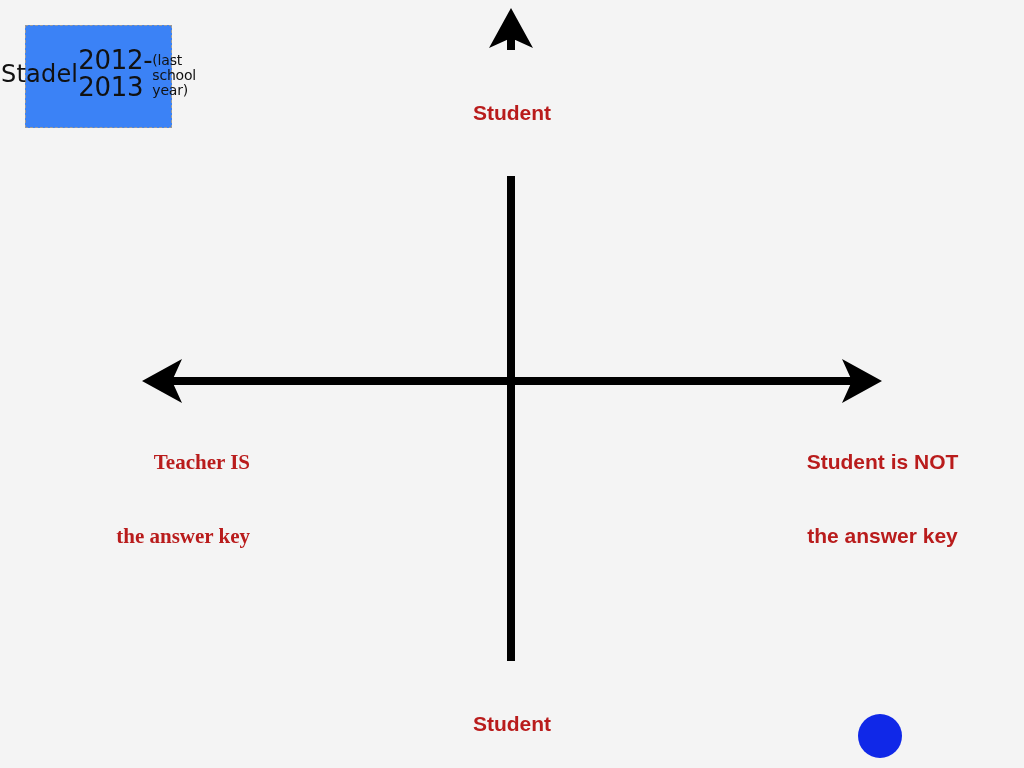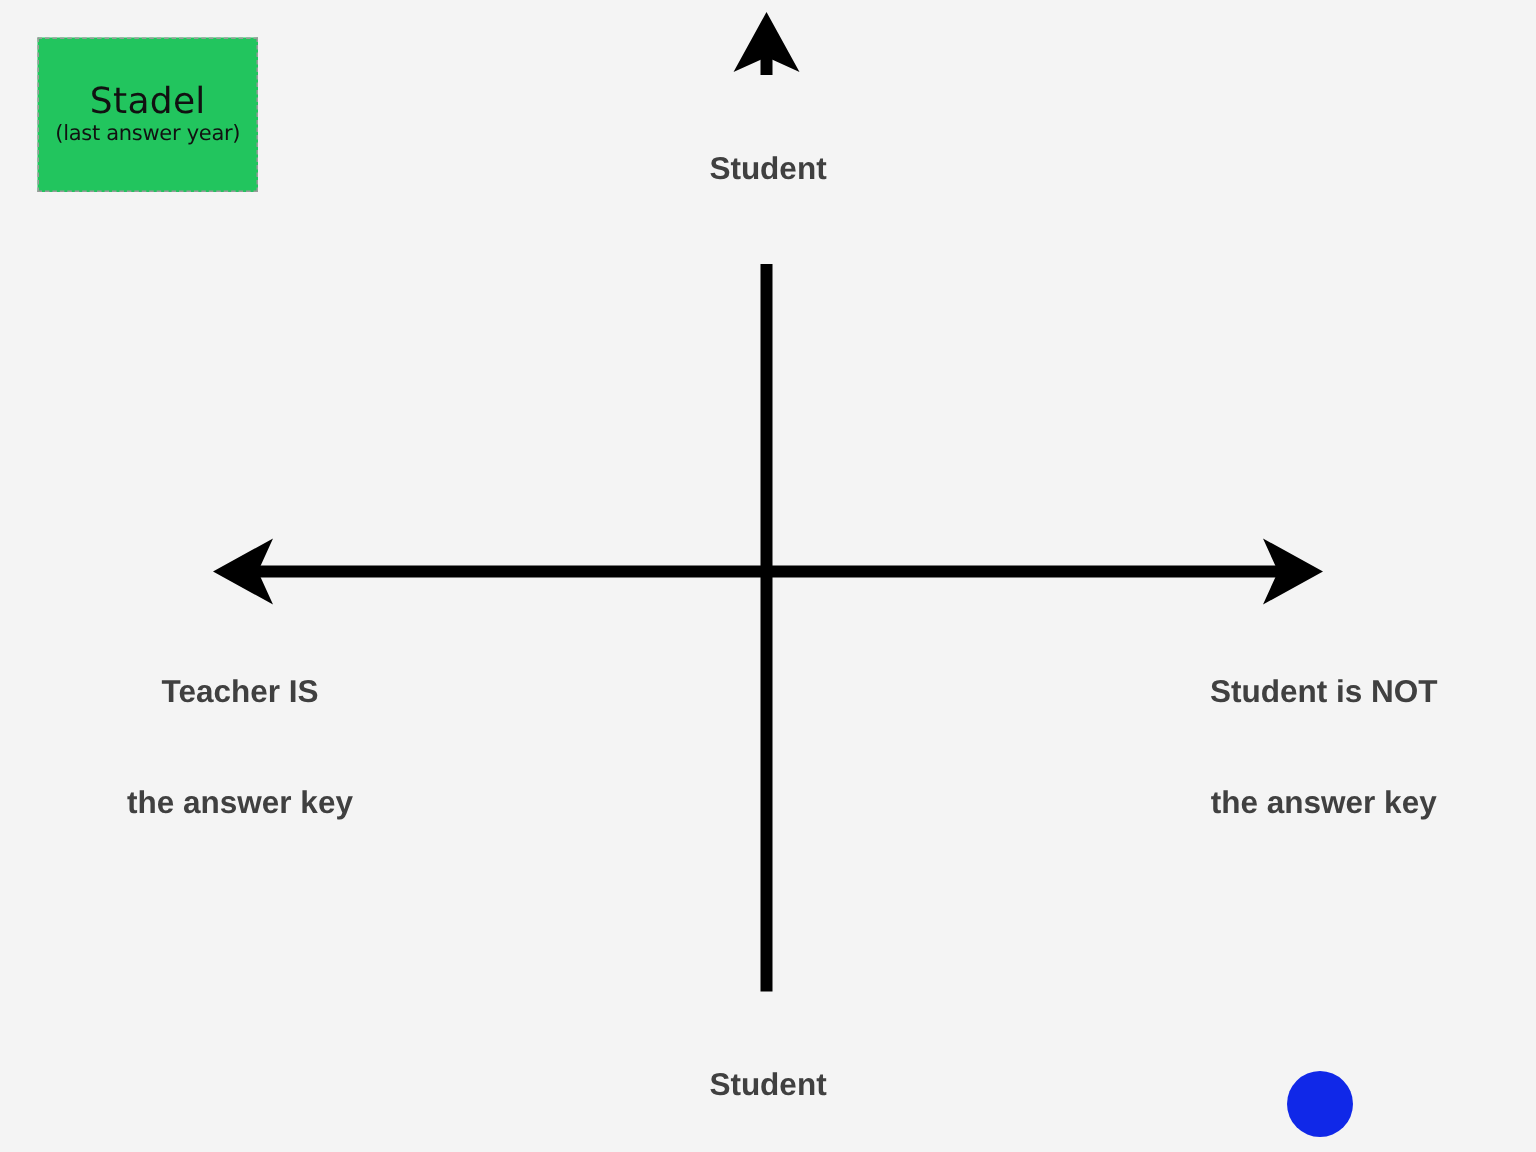--- a/index.html
+++ b/index.html
@@ -28,24 +28,24 @@
   }
 
   
   #title-box {
     position: absolute;
     left: 25px;
     top: 25px;
     width: 147px;
     height: 103px;
     box-sizing: border-box;
-    background: #22c55e;
+    background: #3b82f6;
     border: 1px dashed #9a9a9a;
     display: flex;
-    flex-direction: column;
+    flex-direction: row;
     align-items: center;
     justify-content: center;
     padding: 2px 0 4px 0;
     line-height: 1.05;
     color: #111111;
   }
   #title-box .line-school {
     font-family: "DejaVu Sans", sans-serif;
     font-size: 24px;
     font-weight: 400;
@@ -66,45 +66,46 @@
     letter-spacing: -0.2px;
   }
 
   
   .axis-label {
     position: absolute;
     font-family: "Liberation Sans", sans-serif;
     font-weight: bold;
     font-size: 21px;
     line-height: 1.18;
-    color: #404040;
+    color: #b91c1c;
     white-space: pre;
     background: #f4f4f4;
   }
   #label-top {
     left: 512px;
     top: 50px;
     transform: translateX(-50%);
     text-align: center;
     padding: 1px 6px;
   }
   #label-bottom {
     left: 512px;
     top: 661px;
     transform: translateX(-50%);
     text-align: center;
     padding: 1px 6px;
   }
   #label-left {
     left: 68px;
     top: 399px;
-    text-align: center;
+    text-align: right;
     width: 180px;
     padding: 1px 2px;
     background: transparent;
+    font-family: Liberation Serif, serif;
   }
   #label-right {
     left: 789px;
     top: 399px;
     text-align: center;
     width: 183px;
     padding: 1px 2px;
     background: transparent;
   }
 
@@ -134,21 +135,22 @@
 
     <path d="M 511 760 L 533 720 L 511 730 L 489 720 Z" fill="#000000"></path>
 
     <path d="M 142 381 L 182 359 L 172 381 L 182 403 Z" fill="#000000"></path>
 
     <path d="M 882 381 L 842 359 L 852 381 L 842 403 Z" fill="#000000"></path>
   </svg>
 
   <div id="title-box" style="border-color: rgb(154, 154, 154);">
     <div class="line-school">Stadel</div>
-    <div class="line-note">(last answer year)</div>
+    <div class="line-years">2012-2013</div>
+    <div class="line-note">(last school year)</div>
   </div>
 
   <div class="axis-label" id="label-top" style="background: rgb(244, 244, 244);">
     <div>Student</div>
   </div>
 
   <div class="axis-label" id="label-bottom" style="background: rgb(244, 244, 244);">
     <div>Student</div>
     
   </div>

